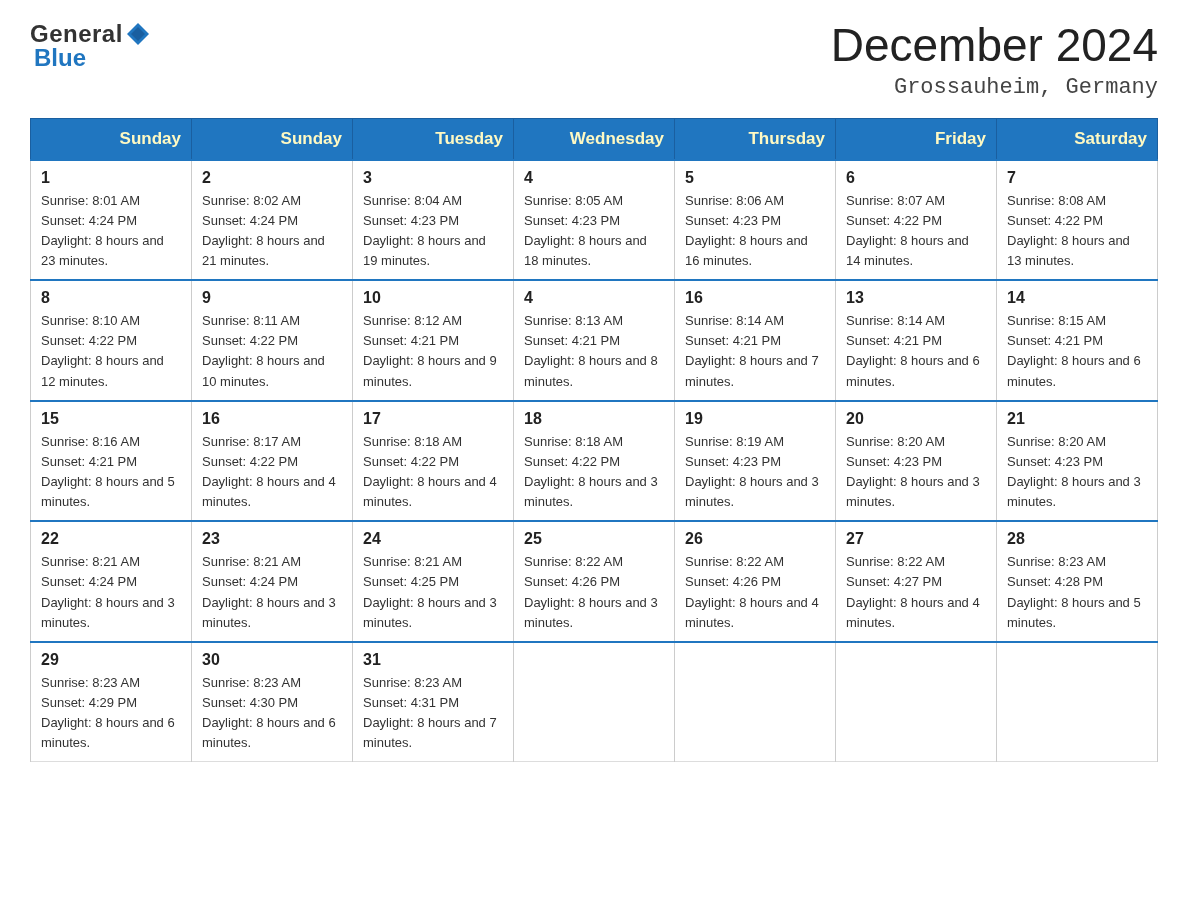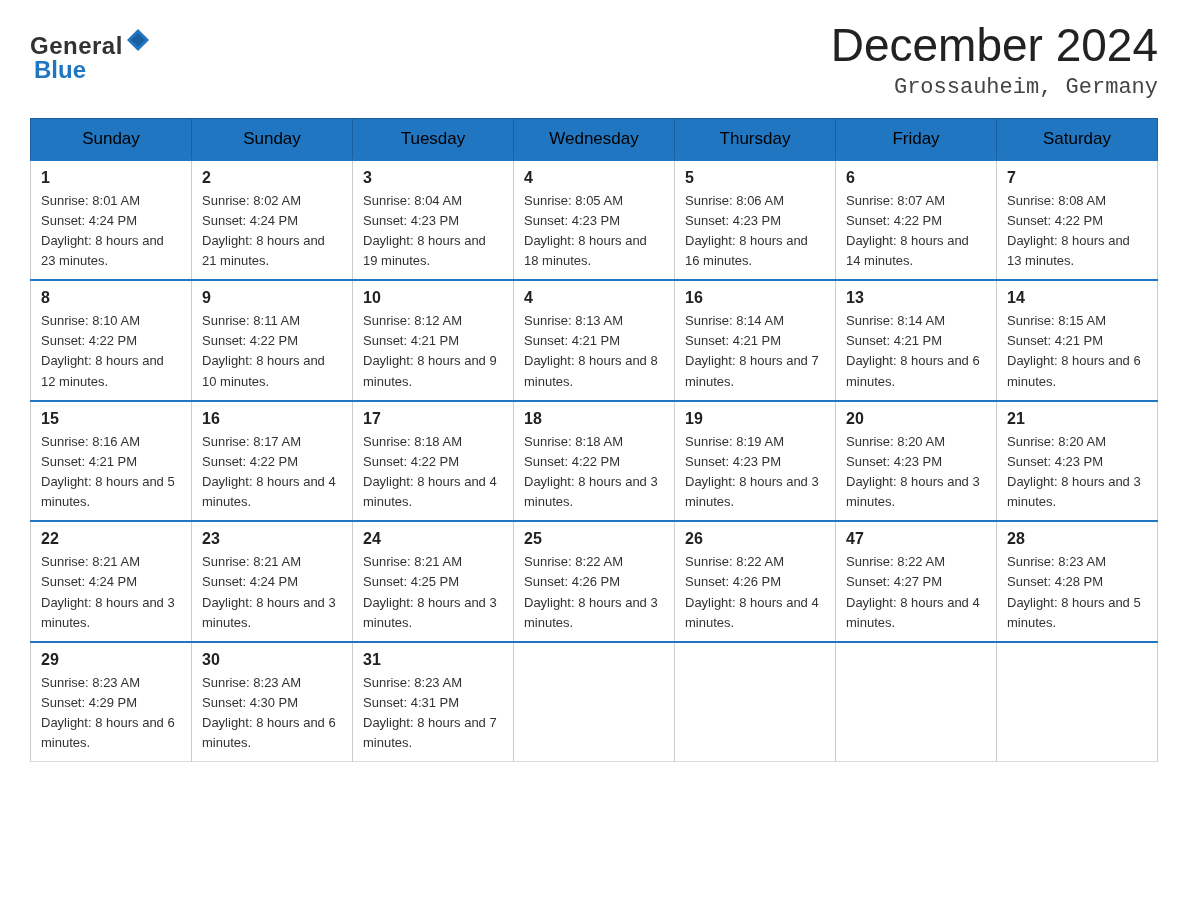--- a/index.html
+++ b/index.html
@@ -31,25 +31,25 @@
       margin-top: 4px;
       font-family: Liberation Mono, monospace;
     }
     table {
       width: 100%;
       border-collapse: collapse;
       table-layout: fixed;
     }
     thead tr th {
       background-color: #2076c0;
-      color: #000000;
+      color: #fef9c3;
       font-size: 17px;
-      font-weight: normal;
+      font-weight: bold;
       padding: 10px 10px;
-      text-align: center;
+      text-align: right;
       border: 1px solid #1a5fa0;
     }
     tbody tr td {
       vertical-align: top;
       padding: 8px 10px;
       border-left: 1px solid #ccc;
       border-right: 1px solid #ccc;
       font-size: 13.5px;
       color: #333;
       min-height: 100px;
@@ -94,21 +94,21 @@
       align-items: center;
       margin-top: -4px;
     }
   </style>
 </head>
 <body>
 
 <div class="header">
   <div class="logo-wrapper">
     <div class="logo-line1">
-      <span style="font-size:24px;font-weight:bold;color:#333;letter-spacing:0.5px;margin-top:12px;">General</span>
+      <span style="font-size:24px;font-weight:bold;color:#333;letter-spacing:0.5px;">General</span>
       <svg width="26" height="26" viewBox="0 0 26 26" style="margin-left:2px;">
         <polygon points="13,2 24,13 13,24 2,13" fill="#2076c0"></polygon>
         <polygon points="13,6 20,13 13,20 6,13" fill="#1a5fa0"></polygon>
       </svg>
     </div>
     <div class="logo-line2">
       <span style="font-size:24px;font-weight:bold;color:#2076c0;margin-left:4px;">Blue</span>
     </div>
   </div>
   <div class="title-section">
@@ -235,21 +235,21 @@
         </td>
         <td>
           <span class="day-number">25</span>
           <span class="day-info">Sunrise: 8:22 AM<br>Sunset: 4:26 PM<br>Daylight: 8 hours and 3 minutes.</span>
         </td>
         <td>
           <span class="day-number">26</span>
           <span class="day-info">Sunrise: 8:22 AM<br>Sunset: 4:26 PM<br>Daylight: 8 hours and 4 minutes.</span>
         </td>
         <td>
-          <span class="day-number">47</span>
+          <span class="day-number">27</span>
           <span class="day-info">Sunrise: 8:22 AM<br>Sunset: 4:27 PM<br>Daylight: 8 hours and 4 minutes.</span>
         </td>
         <td>
           <span class="day-number">28</span>
           <span class="day-info">Sunrise: 8:23 AM<br>Sunset: 4:28 PM<br>Daylight: 8 hours and 5 minutes.</span>
         </td>
       </tr>
       <tr>
         <td>
           <span class="day-number">29</span>

